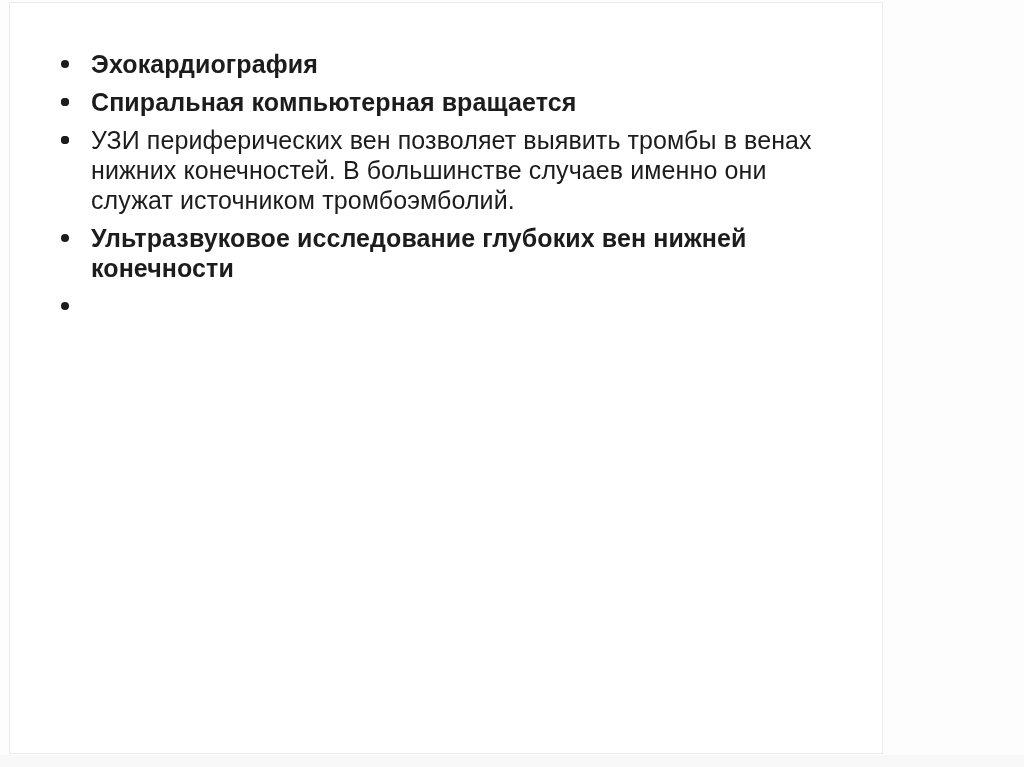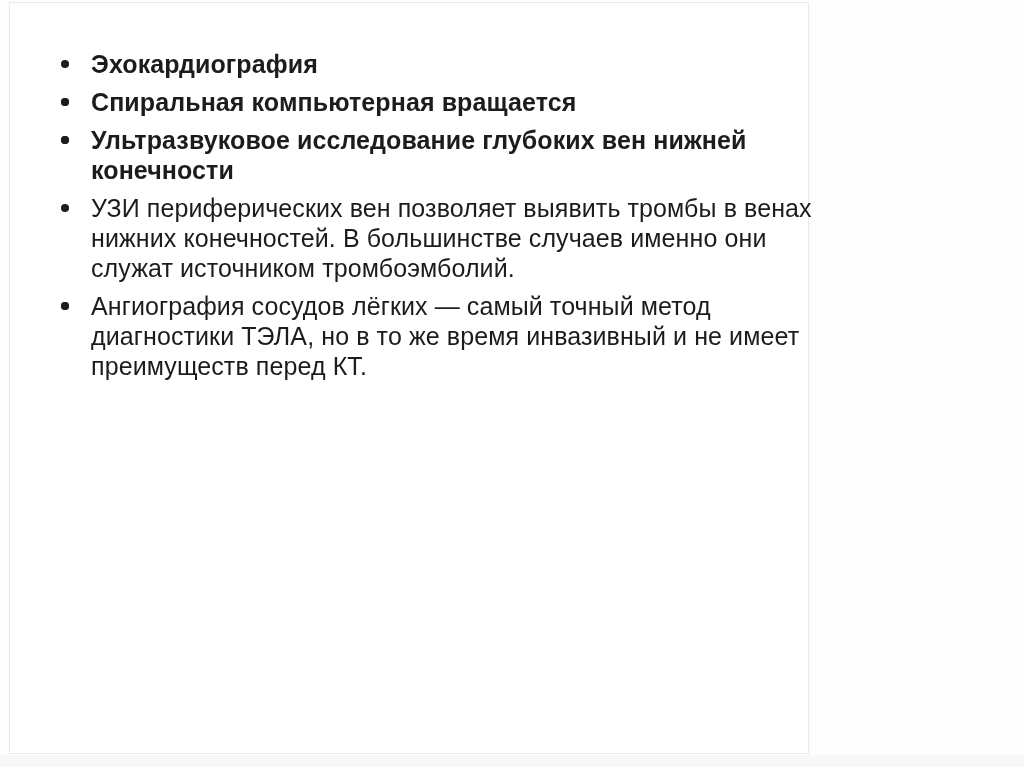--- a/index.html
+++ b/index.html
@@ -8,21 +8,21 @@
     width: 1024px;
     height: 767px;
     background: #fdfdfd;
     overflow: hidden;
     font-family: "Liberation Sans", "DejaVu Sans", sans-serif;
   }
   .slide-frame {
     position: absolute;
     left: 9px;
     top: 2px;
-    width: 800px;
+    width: 874px;
     height: 752px;
     background: #ffffff;
     border: 1px solid #ebebeb;
     box-sizing: border-box;
   }
   .below-strip {
     position: absolute;
     left: 0;
     top: 755px;
     width: 1024px;
@@ -77,39 +77,33 @@
 
     <li class="bullet-item bold">
       <span class="bullet-dot"></span>
       <span class="bullet-text">Спиральная компьютерная вращается</span>
     </li>
 
     <li class="bullet-item">
       <span class="bullet-dot"></span>
     </li>
 
-    <li class="bullet-item bold">
-      <span class="bullet-dot"></span>
-      <span class="bullet-text">Ультразвуковое исследование глубоких вен нижней
-конечности</span>
-    </li>
-
     <li class="bullet-item">
       <span class="bullet-dot"></span>
       <span class="bullet-text">УЗИ периферических вен позволяет выявить тромбы в венах
 нижних конечностей. В большинстве случаев именно они
 служат источником тромбоэмболий.</span>
     </li>
 
     <li class="bullet-item bold">
       <span class="bullet-dot"></span>
+      <span class="bullet-text">Ультразвуковое исследование глубоких вен нижней
+конечности</span>
     </li>
 
-    <li class="bullet-item">
+    <li class="bullet-item bold">
       <span class="bullet-dot"></span>
-      <span class="bullet-text">Ангиография сосудов лёгких — самый точный метод
-диагностики ТЭЛА, но в то же время инвазивный и не имеет
-преимуществ перед КТ.</span>
     </li>
+
 
   </ul>
 </div>
 <div class="below-strip"></div>
 
 </body></html>

